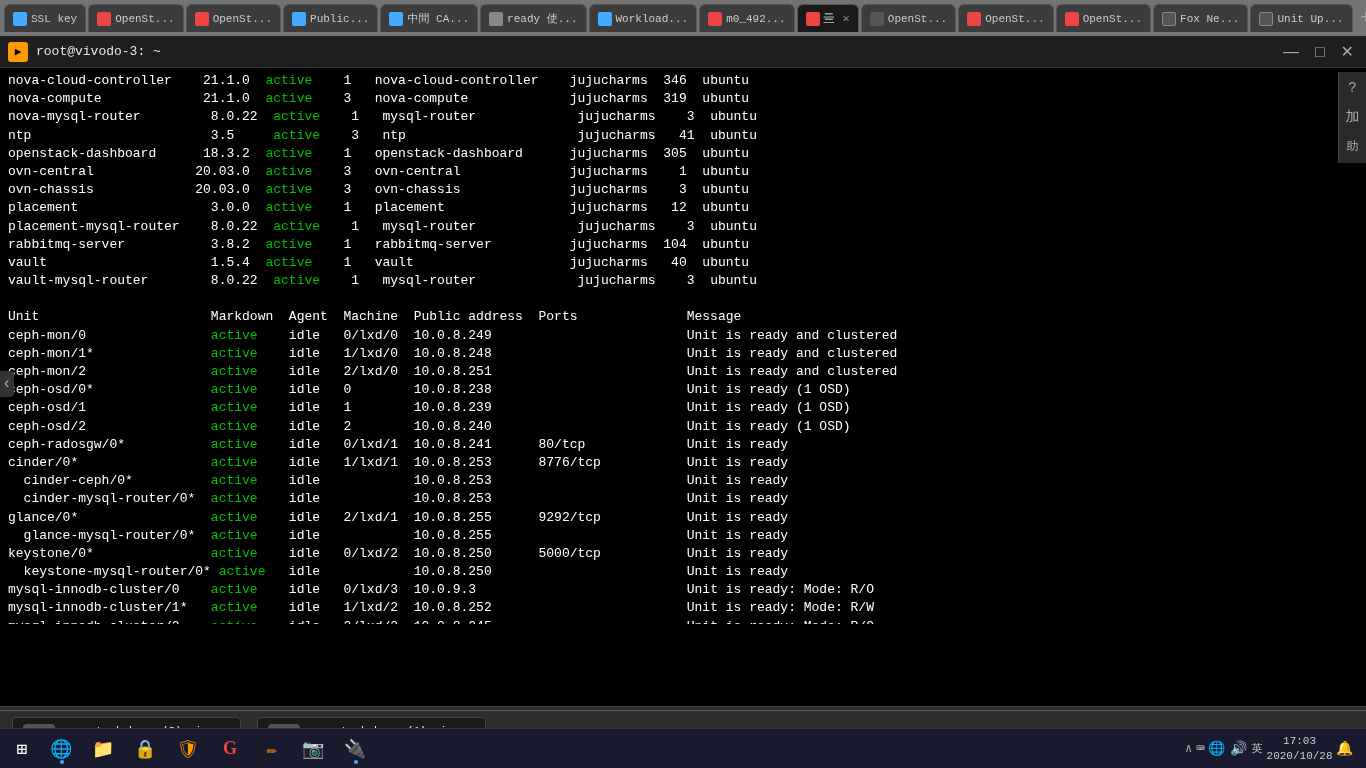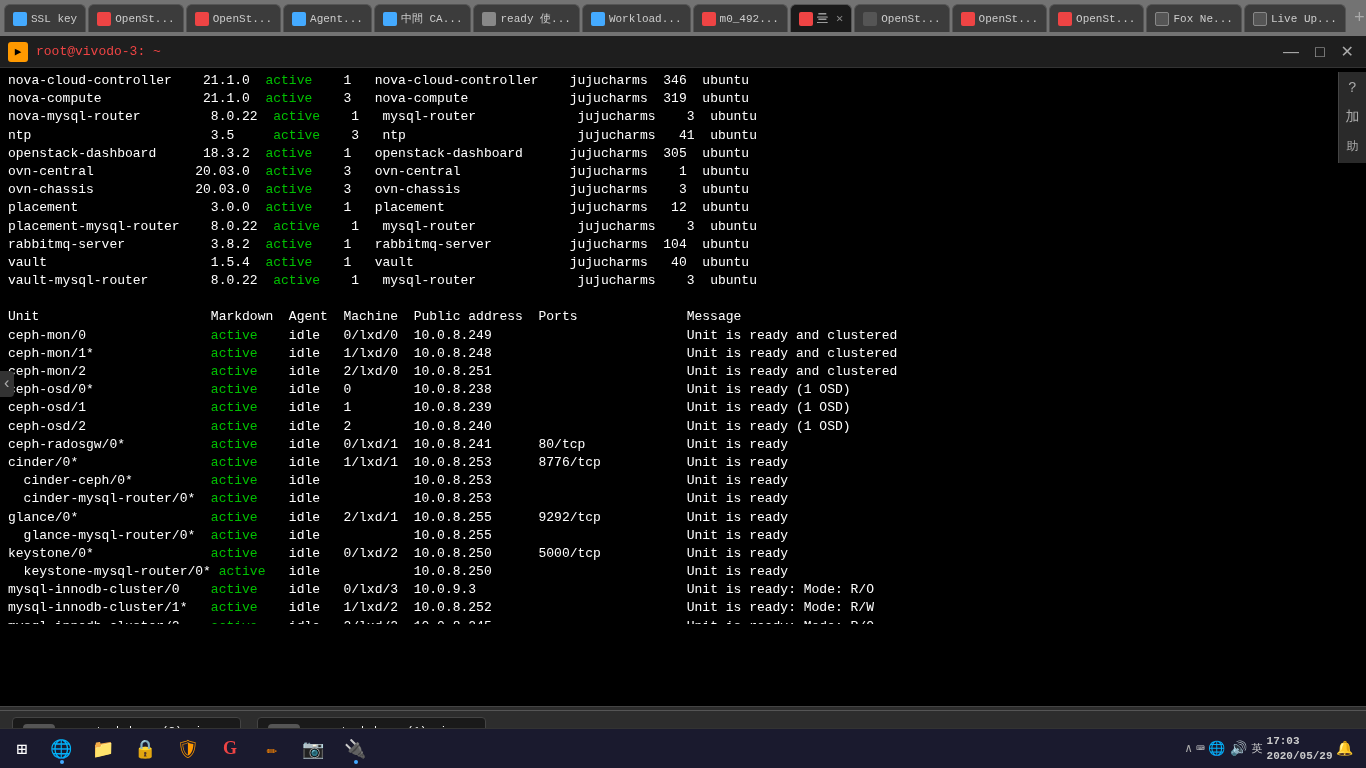--- a/index.html
+++ b/index.html
@@ -14,21 +14,21 @@
       padding: 0 8px;
       border-bottom: 1px solid #333;
       position: relative;
     }
     .titlebar-icon {
       width: 20px; height: 20px; margin-right: 8px;
       background: #f90; border-radius: 3px;
       display: flex; align-items: center; justify-content: center;
       font-size: 11px; color: #000; font-weight: bold;
     }
-    .titlebar-title { color: #ef4444; font-size: 13px; font-family: 'Courier New', monospace; }
+    .titlebar-title { color: #e5e5e5; font-size: 13px; font-family: 'Courier New', monospace; }
     .titlebar-controls { position: absolute; right: 8px; display: flex; gap: 8px; }
     .titlebar-btn { color: #aaa; font-size: 16px; cursor: pointer; padding: 0 4px; background: none; border: none; }
 
     
     .tabsbar {
       background: #737373;
       height: 36px;
       display: flex;
       align-items: center;
       padding: 0 4px;
@@ -182,42 +182,42 @@
     }
     .taskbar-right {
       margin-left: auto;
       display: flex;
       align-items: center;
       gap: 4px;
       padding-right: 8px;
       font-size: 11px;
       color: #ccc;
     }
-    .taskbar-clock { text-align: left; line-height: 1.3; font-weight: bold; }
+    .taskbar-clock { text-align: center; line-height: 1.3; }
     .sys-icon { font-size: 14px; color: #ccc; cursor: pointer; }
   </style>
 </head>
 <body>
 
 <div class="tabsbar">
   <div class="browser-tab">
     <span class="tab-favicon" style="background:#4af;"></span>
     <span>SSL key</span>
   </div>
   <div class="browser-tab">
     <span class="tab-favicon" style="background:#e44;"></span>
     <span>OpenSt...</span>
   </div>
   <div class="browser-tab">
     <span class="tab-favicon" style="background:#e44;"></span>
     <span>OpenSt...</span>
   </div>
   <div class="browser-tab">
     <span class="tab-favicon" style="background:#4af;"></span>
-    <span>Agent...</span>
+    <span>Public...</span>
   </div>
   <div class="browser-tab">
     <span class="tab-favicon" style="background:#4af;"></span>
     <span>中間 CA...</span>
   </div>
   <div class="browser-tab">
     <span class="tab-favicon" style="background:#888;"></span>
     <span>ready 使...</span>
   </div>
   <div class="browser-tab">
@@ -244,21 +244,21 @@
   <div class="browser-tab">
     <span class="tab-favicon" style="background:#e44;"></span>
     <span>OpenSt...</span>
   </div>
   <div class="browser-tab">
     <span class="tab-favicon" style="background:#555;border:1px solid #888;"></span>
     <span>Fox Ne...</span>
   </div>
   <div class="browser-tab">
     <span class="tab-favicon" style="background:#555;border:1px solid #888;"></span>
-    <span>Live Up...</span>
+    <span>Unit Up...</span>
   </div>
   <span class="tab-new">+</span>
   <div style="flex:1;"></div>
 
 </div>
 
 <div class="titlebar">
   <div class="titlebar-icon">▶</div>
   <span class="titlebar-title">root@vivodo-3: ~</span>
   <div class="titlebar-controls">
@@ -366,21 +366,21 @@
   </div>
 
   <div class="taskbar-right">
     <span style="font-size:12px;color:#aaa;">∧</span>
     <span class="sys-icon">⌨</span>
     <span class="sys-icon">🌐</span>
     <span class="sys-icon">🔊</span>
     <span style="font-size:11px;color:#ccc;">英</span>
     <div class="taskbar-clock">
       <div>17:03</div>
-      <div>2020/05/29</div>
+      <div>2020/10/28</div>
     </div>
     <span class="sys-icon">🔔</span>
   </div>
 </div>
 
 <div style="position:fixed;right:0;top:72px;width:28px;background:#2a2a2a;border-left:1px solid #444;display:flex;flex-direction:column;align-items:center;padding:8px 0;gap:12px;z-index:100;">
   <span style="color:#aaa;font-size:14px;cursor:pointer;">?</span>
   <span style="color:#aaa;font-size:14px;cursor:pointer;">加</span>
   <span style="color:#aaa;font-size:12px;cursor:pointer;">助</span>
 </div>

